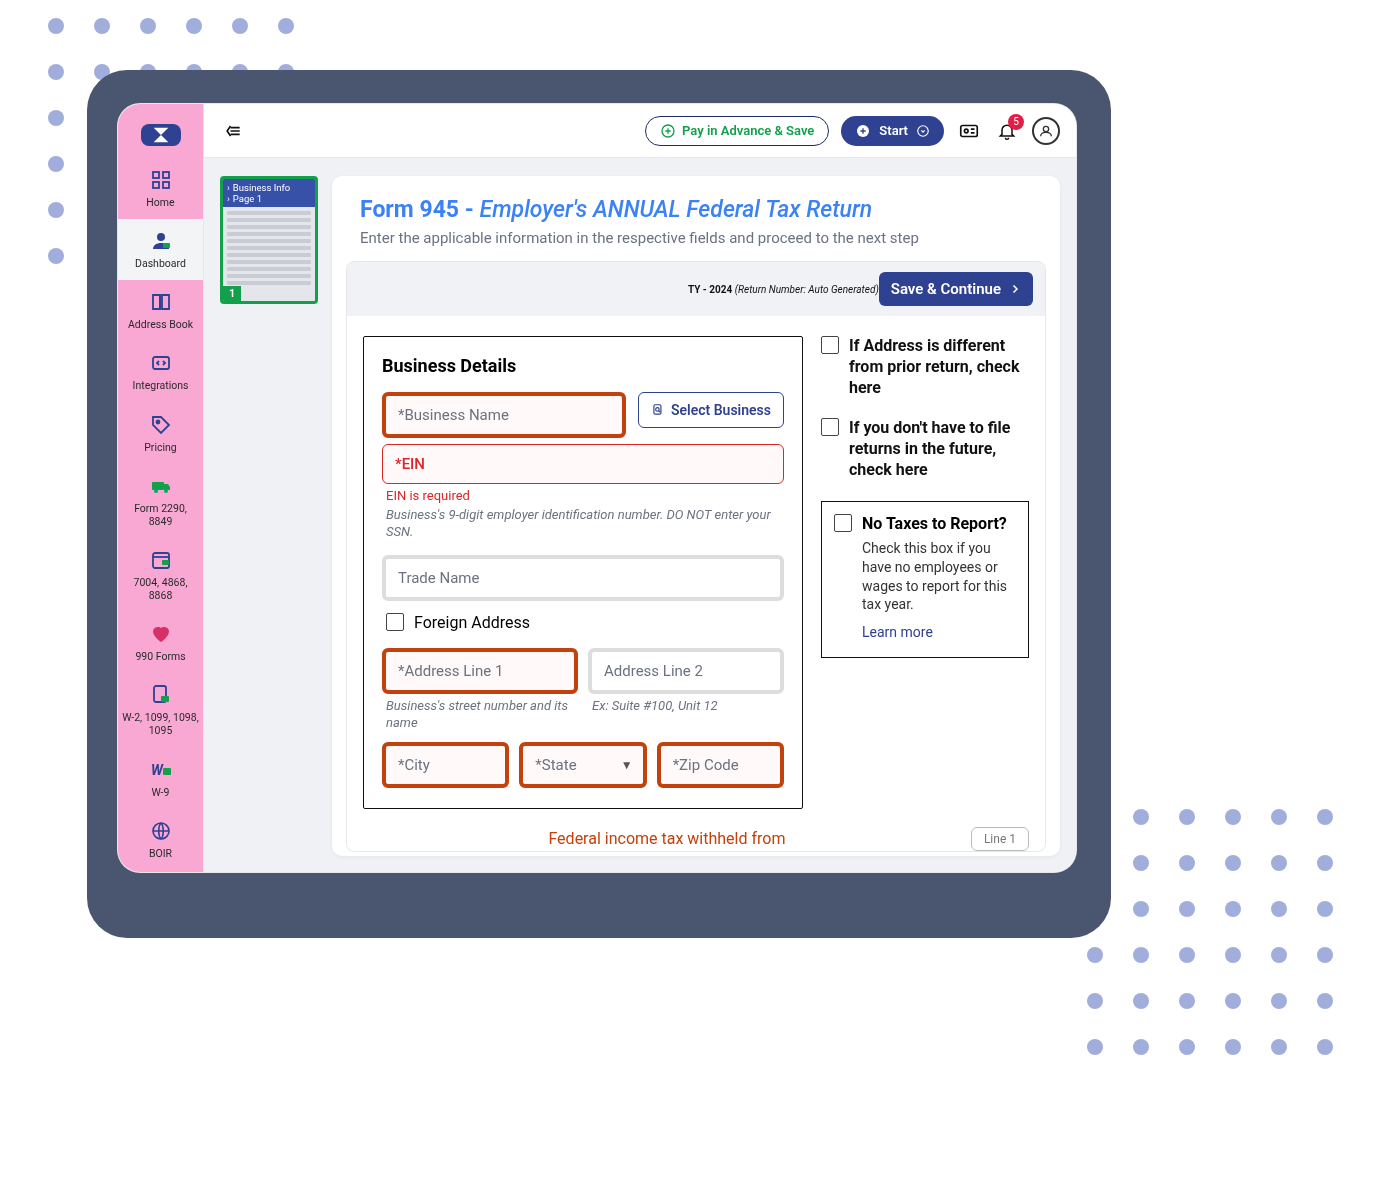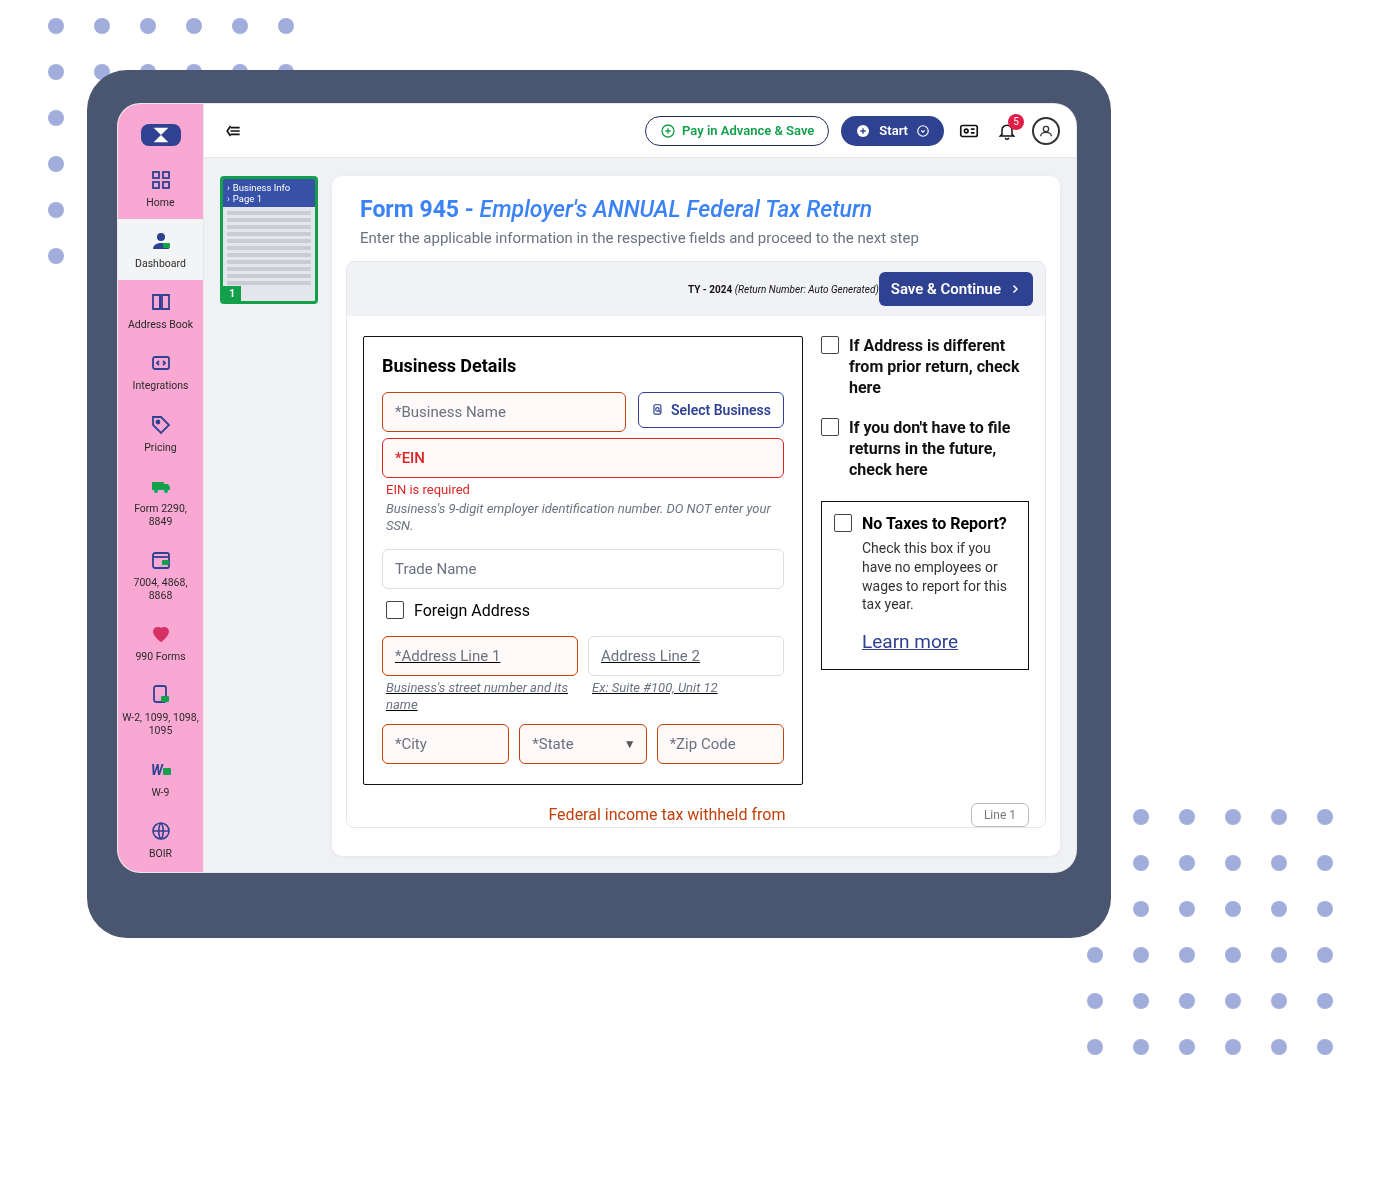--- a/index.html
+++ b/index.html
@@ -200,21 +200,21 @@
 .biz-panel {
   border: 1px solid #111;
   border-radius: 2px;
   padding: 18px 18px 20px 18px;
   flex: 1;
 }
 .biz-title { font-size: 18px; font-weight: 700; margin-bottom: 16px; }
 .field-row { display: flex; gap: 12px; align-items: flex-start; margin-bottom: 6px; }
 .text-input {
   flex: 1;
-  border: 1px solid #c2410c;
+  border: 4px solid #c2410c;
   border-radius: 6px;
   padding: 10px 12px;
   font-size: 15px;
   color: #6b7280;
   background: #FFF9F9;
 }
 .text-input.plain { border-color: #ddd; background: #fff; }
 .text-input.error { border: 1.5px solid #dc2626; color: #dc2626; font-weight: 500; }
 .select-biz-btn {
   border: 1.5px solid #2F4191;
@@ -222,41 +222,41 @@
   border-radius: 6px;
   padding: 9px 12px;
   font-size: 14px;
   font-weight: 600;
   display: inline-flex; align-items: center; gap: 6px;
 }
 .hint { font-style: italic; color: #6b7280; font-size: 13px; margin: 4px 0 14px 4px; line-height: 1.3; }
 .error-text { color: #dc2626; font-size: 13px; margin: 4px 0 2px 4px; }
 .checkbox-row { display: flex; align-items: center; gap: 10px; margin: 12px 0 16px 4px; }
 .chk { width: 18px; height: 18px; border: 1.5px solid #444; border-radius: 2px; flex-shrink: 0; }
-.addr-grid { display: flex; gap: 10px; text-decoration: underline; }
+.addr-grid { display: flex; gap: 10px; }
 .addr-grid .col { flex: 1; }
 .trio { display: flex; gap: 10px; margin-top: 4px; }
 .trio .text-input { flex: 1; }
 .select-like { position: relative; }
 .select-like .caret { position: absolute; right: 10px; top: 50%; transform: translateY(-50%); color: #555; font-size: 12px; }
 
 .right-checks {
   width: 208px;
   flex-shrink: 0;
   display: flex; flex-direction: column; gap: 20px;
 }
 .rcheck { display: flex; gap: 10px; }
 .rcheck-label { font-size: 16px; font-weight: 700; line-height: 1.3; color: #111; }
 .no-tax-box {
   border: 1px solid #111;
   padding: 12px 12px 12px 12px;
 }
 .no-tax-title { font-size: 16px; font-weight: 700; margin-bottom: 6px; }
 .no-tax-body { font-size: 14px; color: #333; line-height: 1.35; }
-.learn-link { color: #2F4191; text-decoration: underline; font-size: 19px; display: inline-block; margin-top: 16px; }
+.learn-link { color: #2F4191; font-size: 14px; display: inline-block; margin-top: 10px; }
 
 .federal-row { margin-top: 18px; padding: 0 16px 0 16px; display: flex; align-items: center; }
 .federal-label { flex: 1; text-align: center; font-size: 16px; color: #c2410c; }
 .line1-tag {
   border: 1px solid #bbb;
   border-radius: 6px;
   font-size: 12px;
   color: #777;
   padding: 4px 12px;
 }

